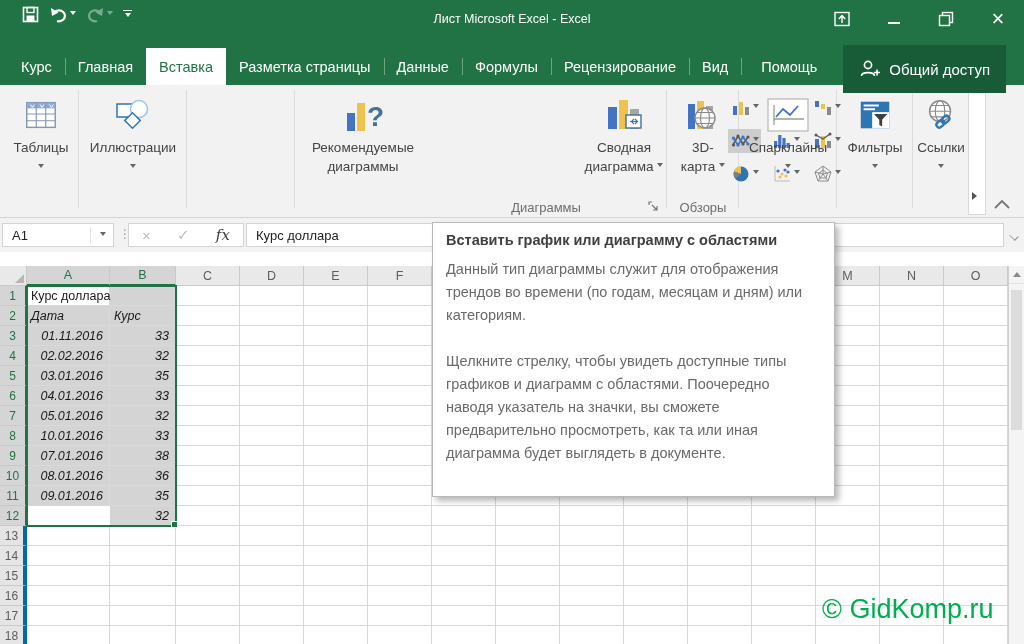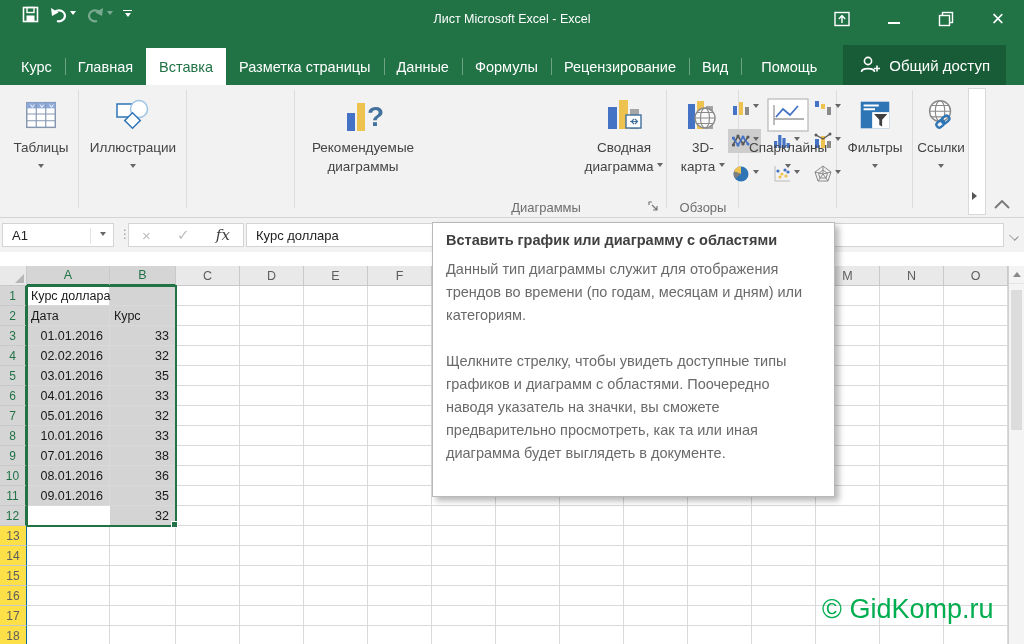--- a/index.html
+++ b/index.html
@@ -17,21 +17,21 @@
   .wbtn { width:52px; height:38px; display:flex; align-items:center; justify-content:center; color:#fff; font-size:19px; }
   .minbar { width:12px; border-top:2px solid #fff; margin-top:8px; }
 
   
   .tabrow { position:absolute; left:0; top:38px; width:1024px; height:47px; background:#217346; z-index:10; display:flex; align-items:flex-end; padding-left:8px; }
   .tab { height:37px; display:flex; align-items:center; padding:0 13px; color:#fff; font-size:14.5px; position:relative; white-space:nowrap; }
   .tab:not(:first-child)::before { content:""; position:absolute; left:0; top:10px; height:17px; border-left:1px solid rgba(255,255,255,.35); }
   .tab.active { background:#fff; color:#217346; }
   .tab.active::before, .tab.active + .tab::before { display:none; }
   .tab-help { max-width:82px; overflow:hidden; gap:7px; }
-  .share { position:absolute; right:18px; top:7px; height:40px; background:#185c37; color:#fff; display:flex; align-items:center; gap:8px; padding:0 16px; font-size:15px; z-index:5; }
+  .share { position:absolute; right:18px; top:7px; height:48px; background:#185c37; color:#fff; display:flex; align-items:center; gap:8px; padding:0 16px; font-size:15px; z-index:5; }
 
   
   .ribbon { position:absolute; left:0; top:85px; width:1024px; height:133px; background:#f2f2f2; border-bottom:1px solid #d4d4d4; z-index:9; }
   .rdiv { position:absolute; top:5px; height:118px; border-left:1px solid #dcdcdc; }
   .rgroup { position:absolute; top:0; height:133px; }
   .bigbtn { display:flex; flex-direction:column; align-items:center; padding-top:7px; height:100%; }
   .bigbtn .ric { height:46px; display:flex; align-items:center; justify-content:center; }
   .blbl { font-size:13.5px; color:#444; text-align:center; line-height:19px; white-space:nowrap; }
   .caret { width:0; height:0; border:3.5px solid transparent; border-top:4px solid #666; display:inline-block; }
   .bigbtn > .caret { margin-top:7px; }
@@ -65,24 +65,24 @@
 
   
   .sheet { position:absolute; left:0; top:252px; width:1008px; height:394px; background:#fff; z-index:1; }
   .topstrip { height:14px; background:#fff; }
   .chrow { display:flex; height:20px; }
   .corner { width:27px; height:20px; background:#e9e9e9; border-right:1px solid #c9c9c9; border-bottom:1px solid #c9c9c9; position:relative; }
   .corner::after { content:""; position:absolute; right:2px; bottom:2px; border-left:9px solid transparent; border-bottom:9px solid #b7b7b7; }
   .colh { height:20px; background:#e9e9e9; border-right:1px solid #c9c9c9; border-bottom:1px solid #c9c9c9; font-size:12.5px; color:#5d5d5d; display:flex; align-items:center; justify-content:center; }
   .colh.sel { background:#d5d5d5; color:#217346; border-bottom:2px solid #217346; }
   .grow { display:flex; height:20px; }
-  .rowh { width:27px; background:#fde047; border-right:1px solid #0369a1; border-bottom:1px solid #c9c9c9; font-size:12px; color:#5d5d5d; display:flex; align-items:center; justify-content:center; }
+  .rowh { width:27px; background:#e5e5e5; border-right:4px solid #0369a1; border-bottom:1px solid #c9c9c9; font-size:12px; color:#5d5d5d; display:flex; align-items:center; justify-content:center; }
   .rowh.sel { background:#d5d5d5; color:#217346; border-right:2px solid #217346; }
   .cell { height:20px; background:#fff; border-right:1px solid #d9d9d9; border-bottom:1px solid #d9d9d9; font-size:12.5px; color:#1a1a1a; display:flex; align-items:center; padding:0 4px; white-space:nowrap; overflow:hidden; }
-  .cell.selcell { background:#d4d4d4; }
+  .cell.selcell { background:#d4d4d4;font-style:italic; }
   .cell.num { justify-content:flex-end; padding-right:6px; }
   .cell.spill { overflow:visible; position:relative; z-index:2; background:#fff; }
   .selbox { position:absolute; left:26px; top:33px; width:151px; height:242px; border:2px solid #217346; pointer-events:none; z-index:3; }
   .handle { position:absolute; left:171px; top:269px; width:7px; height:7px; background:#217346; border:1px solid #fff; z-index:4; }
 
   
   .vscroll { position:absolute; left:1008px; top:266px; width:16px; height:378px; background:#f4f4f4; border-left:1px solid #d0d0d0; z-index:2; }
   .varrow { height:18px; display:flex; align-items:center; justify-content:center; border-bottom:1px solid #e4e4e4; }
   .varrow .t { width:0; height:0; border:4px solid transparent; border-bottom:5px solid #8a8a8a; margin-top:-4px; }
   .vthumb { position:absolute; left:2px; top:24px; width:11px; height:140px; background:#dcdcdc; }
@@ -523,21 +523,21 @@
         <div class="cell" style="width: 64px;"></div>
         <div class="cell" style="width: 64px;"></div>
         <div class="cell" style="width: 64px;"></div>
         <div class="cell" style="width: 64px;"></div>
         <div class="cell" style="width: 64px;"></div>
         <div class="cell" style="width: 64px;"></div>
         <div class="cell" style="width: 64px;"></div>
       </div>
       <div class="grow">
         <div class="rowh sel">3</div>
-        <div class="cell num selcell" style="width: 83px;">01.01.2016</div>
+        <div class="cell num selcell" style="width: 83px;">01.11.2016</div>
         <div class="cell num selcell" style="width: 66px;">33</div>
         <div class="cell" style="width: 64px;"></div>
         <div class="cell" style="width: 64px;"></div>
         <div class="cell" style="width: 64px;"></div>
         <div class="cell" style="width: 64px;"></div>
         <div class="cell" style="width: 64px;"></div>
         <div class="cell" style="width: 64px;"></div>
         <div class="cell" style="width: 64px;"></div>
         <div class="cell" style="width: 64px;"></div>
         <div class="cell" style="width: 64px;"></div>

